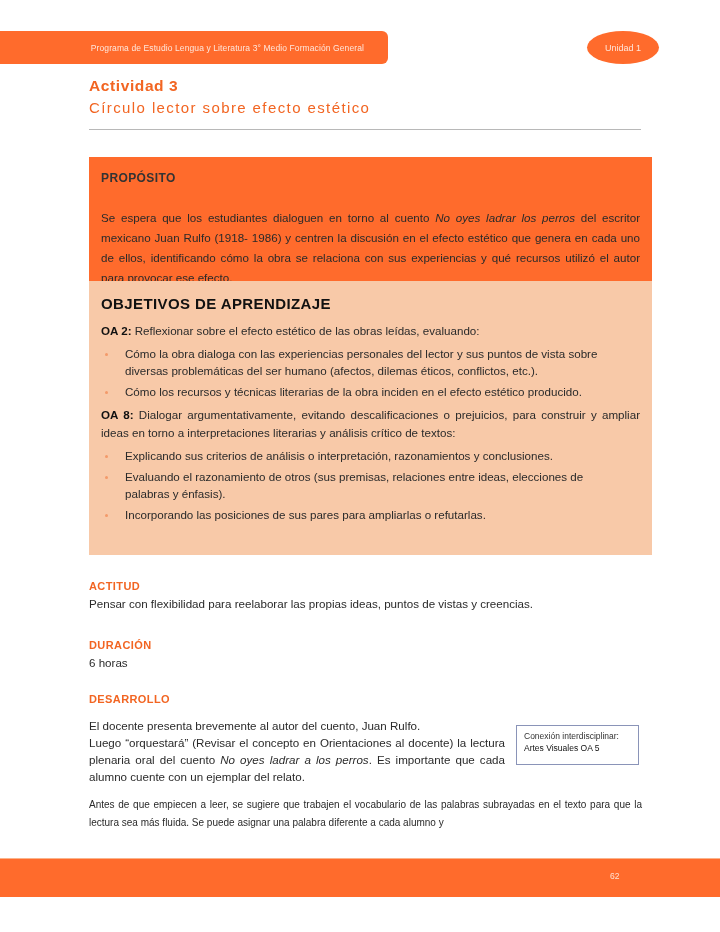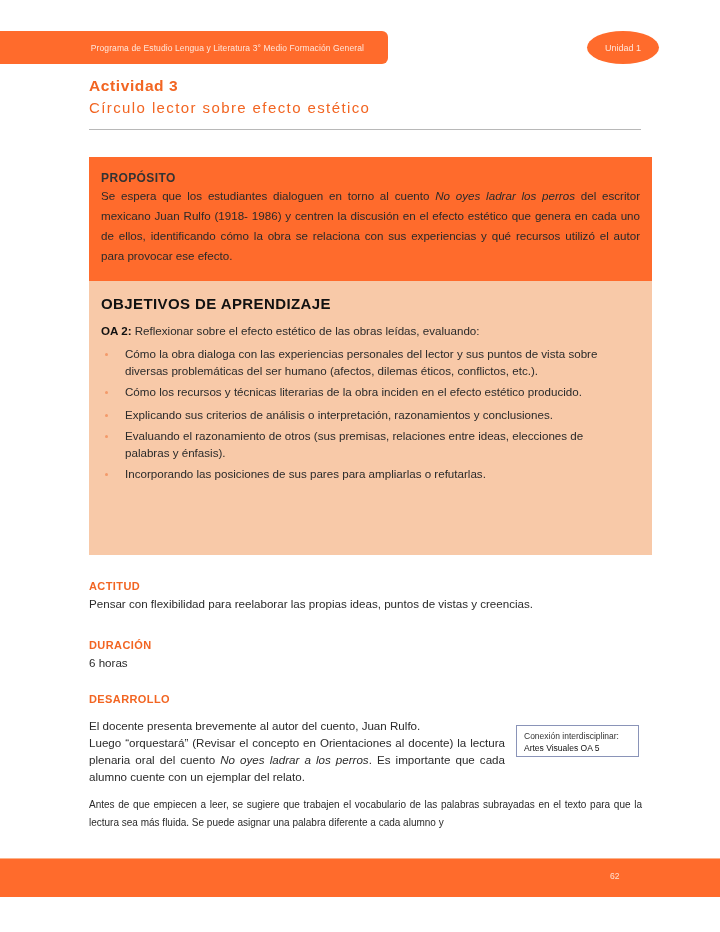--- a/index.html
+++ b/index.html
@@ -26,21 +26,21 @@
   .activity-subtitle {
     position: absolute; left: 89px; top: 99px; color: #f26522;
     font-size: 15px; letter-spacing: 1.4px;
   }
   .divider { position: absolute; left: 89px; top: 129px; width: 552px; height: 1px; background: #b8b8b8; }
 
   .purpose-box {
     position: absolute; left: 89px; top: 157px; width: 563px; height: 124px;
     background: #ff6b2c; padding: 14px 12px 0 12px;
   }
-  .purpose-box h2 { font-size: 12px; color: #333; letter-spacing: 0.4px; font-weight: bold; margin-bottom: 1px; }
+  .purpose-box h2 { font-size: 12px; color: #333; letter-spacing: 0.4px; font-weight: bold; margin-bottom: 23px; }
   .purpose-box p { font-size: 11.6px; line-height: 20px; color: #2a2a2a; text-align: justify; }
 
   .objectives-box {
     position: absolute; left: 89px; top: 281px; width: 563px; height: 274px;
     background: #f8c9a8; padding: 14px 12px 0 12px;
   }
   .objectives-box h2 { font-size: 15px; color: #111; letter-spacing: 0.4px; font-weight: bold; margin-bottom: 10px; }
   .oa-line { font-size: 11.6px; line-height: 18px; color: #2a2a2a; text-align: justify; }
   .oa-line b { color: #111; }
   .bullet-list { list-style: none; margin: 6px 0 4px 0; }
@@ -56,21 +56,21 @@
 
   .section-label {
     position: absolute; left: 89px; color: #f26522; font-size: 11px; font-weight: bold; letter-spacing: 0.4px;
   }
   .body-text { position: absolute; left: 89px; font-size: 11.6px; line-height: 17px; color: #2a2a2a; }
 
   .dev-text { position: absolute; left: 89px; top: 717px; width: 416px; font-size: 11.6px; line-height: 17px; color: #2a2a2a; text-align: justify; }
   .dev-text i { font-style: italic; }
 
   .connection-box {
-    position: absolute; left: 516px; top: 725px; width: 123px; height: 32px;
+    position: absolute; left: 516px; top: 725px; width: 123px; height: 40px;
     border: 1px solid #8a94b8; background: #fff; padding: 4px 7px;
   }
   .connection-box .c1 { font-size: 8.5px; color: #333; line-height: 12px; }
   .connection-box .c2 { font-size: 8.5px; color: #111; line-height: 13px; }
 
   .para2 { position: absolute; left: 89px; top: 796px; width: 553px; font-size: 10px; line-height: 18px; color: #2a2a2a; text-align: justify; }
 
   .footer-bar {
     position: absolute; left: 0; top: 858px; width: 720px; height: 39px;
     background: #ff6b2c; border-top: 1px solid #fbb38a;
@@ -99,20 +99,21 @@
 
 <section class="objectives-box">
   <h2>OBJETIVOS DE APRENDIZAJE</h2>
 
   <div class="oa-line"><b>OA 2:</b><span> Reflexionar sobre el efecto estético de las obras leídas, evaluando:</span></div>
   <ul class="bullet-list">
     <li><span class="dot"></span><span>Cómo la obra dialoga con las experiencias personales del lector y sus puntos de vista sobre diversas problemáticas del ser humano (afectos, dilemas éticos, conflictos, etc.).</span></li>
     <li><span class="dot"></span><span>Cómo los recursos y técnicas literarias de la obra inciden en el efecto estético producido.</span></li>
   </ul>
 
+  <div class="oa-line oa8-wrap"><b>OA 8:</b><span> Dialogar argumentativamente, evitando descalificaciones o prejuicios, para construir y ampliar ideas en torno a interpretaciones literarias y análisis crítico de textos:</span></div>
   <ul class="bullet-list">
     <li><span class="dot"></span><span>Explicando sus criterios de análisis o interpretación, razonamientos y conclusiones.</span></li>
     <li><span class="dot"></span><span>Evaluando el razonamiento de otros (sus premisas, relaciones entre ideas, elecciones de palabras y énfasis).</span></li>
     <li><span class="dot"></span><span>Incorporando las posiciones de sus pares para ampliarlas o refutarlas.</span></li>
   </ul>
 </section>
 
 <div class="section-label" style="top:580px;">ACTITUD</div>
 <div class="body-text" style="top:595px;">Pensar con flexibilidad para reelaborar las propias ideas, puntos de vistas y creencias.</div>
 

